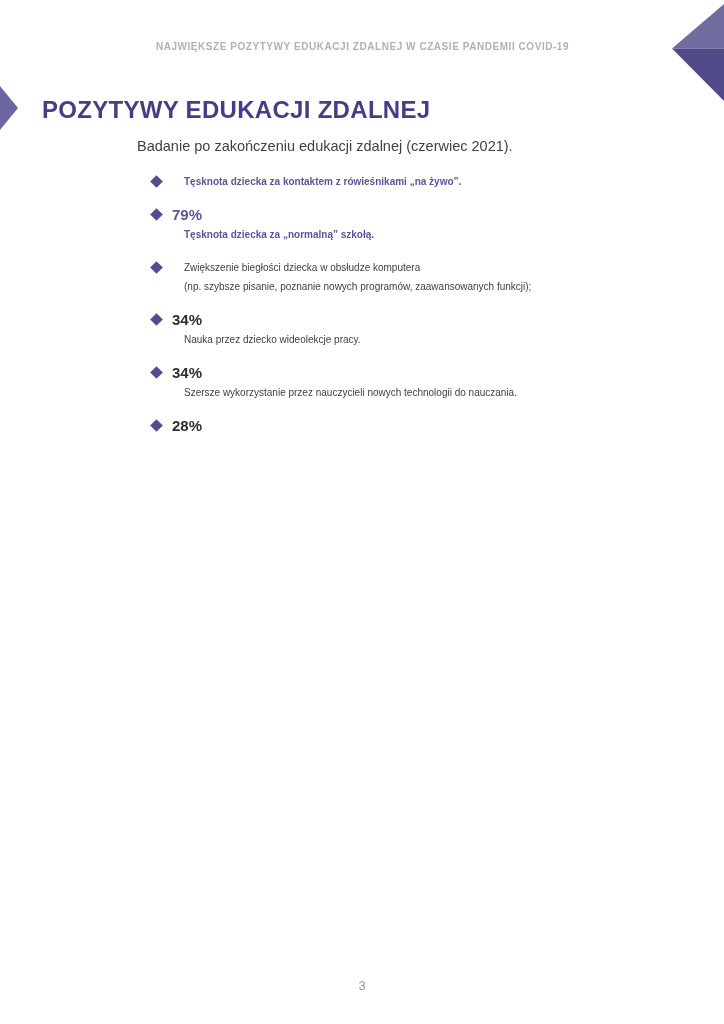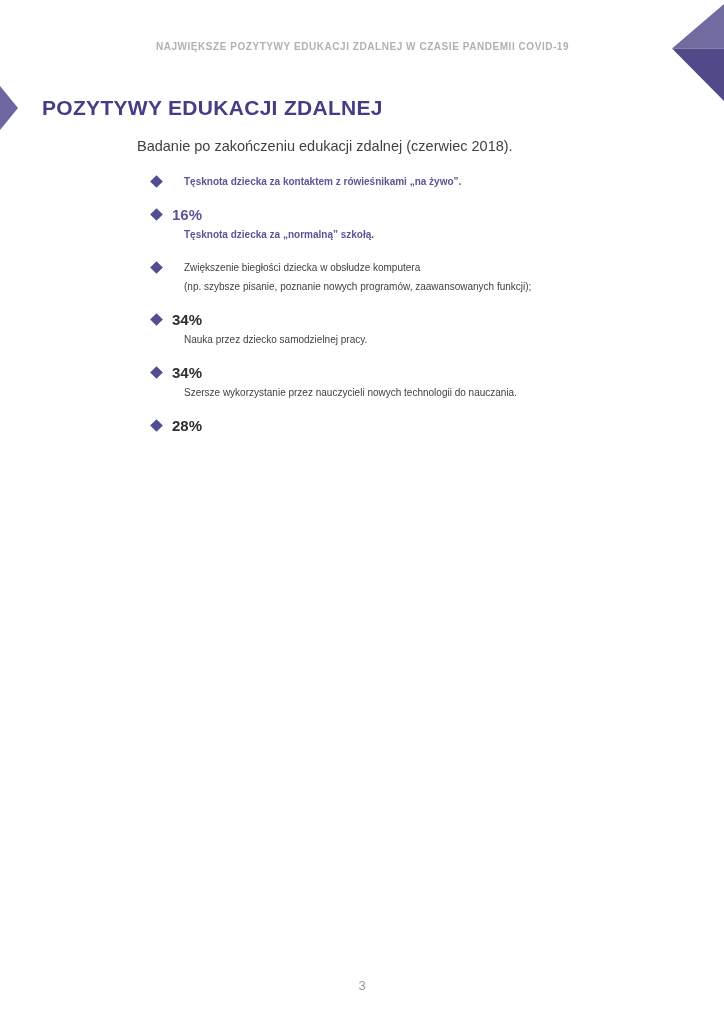--- a/index.html
+++ b/index.html
@@ -45,21 +45,21 @@
   }
   .title-arrow{
     position:absolute;left:0;top:86px;
     width:18px;height:44px;
     background:var(--arrow-purple);
     clip-path:polygon(0 0,100% 50%,0 100%);
   }
   .page-title{
     position:absolute;left:42px;top:96px;
     margin:0;
-    font-size:21px;font-weight:bold;
+    font-size:24px;font-weight:bold;
     letter-spacing:0.3px;
     color:var(--title-purple);
     text-align:right;
   }
   .content{
     position:absolute;left:137px;top:137px;right:18px;
   }
   .subtitle{
     margin:0;
     font-size:14.5px;line-height:19px;
@@ -106,45 +106,45 @@
   <div class="corner-diamond">
     <div class="cd-upper"></div>
     <div class="cd-lower"></div>
   </div>
 
   <div class="title-arrow"></div>
 
   <h1 class="page-title">POZYTYWY EDUKACJI ZDALNEJ</h1>
 
   <div class="content">
-    <p class="subtitle">Badanie po zakończeniu edukacji zdalnej (czerwiec 2018).</p>
+    <p class="subtitle">Badanie po zakończeniu edukacji zdalnej (czerwiec 2021).</p>
 
     <div class="list">
   <div class="item highlight">
     <span class="bullet"></span>
     <div class="desc">Tęsknota dziecka za kontaktem z rówieśnikami „na żywo”.</div>
   </div>
 
   <div class="item highlight">
     <span class="bullet"></span>
-    <div class="pct">16%</div>
+    <div class="pct">79%</div>
     <div class="desc">Tęsknota dziecka za „normalną” szkołą.</div>
   </div>
 
   <div class="item">
     <span class="bullet"></span>
     <div class="desc">Zwiększenie biegłości dziecka w obsłudze komputera
 (np. szybsze pisanie, poznanie nowych programów, zaawansowanych funkcji);</div>
   </div>
 
 
   <div class="item">
     <span class="bullet"></span>
     <div class="pct">34%</div>
-    <div class="desc">Nauka przez dziecko samodzielnej pracy.</div>
+    <div class="desc">Nauka przez dziecko wideolekcje pracy.</div>
   </div>
 
   <div class="item">
     <span class="bullet"></span>
     <div class="pct">34%</div>
     <div class="desc">Szersze wykorzystanie przez nauczycieli nowych technologii do nauczania.</div>
   </div>
 
   <div class="item">
     <span class="bullet"></span>

